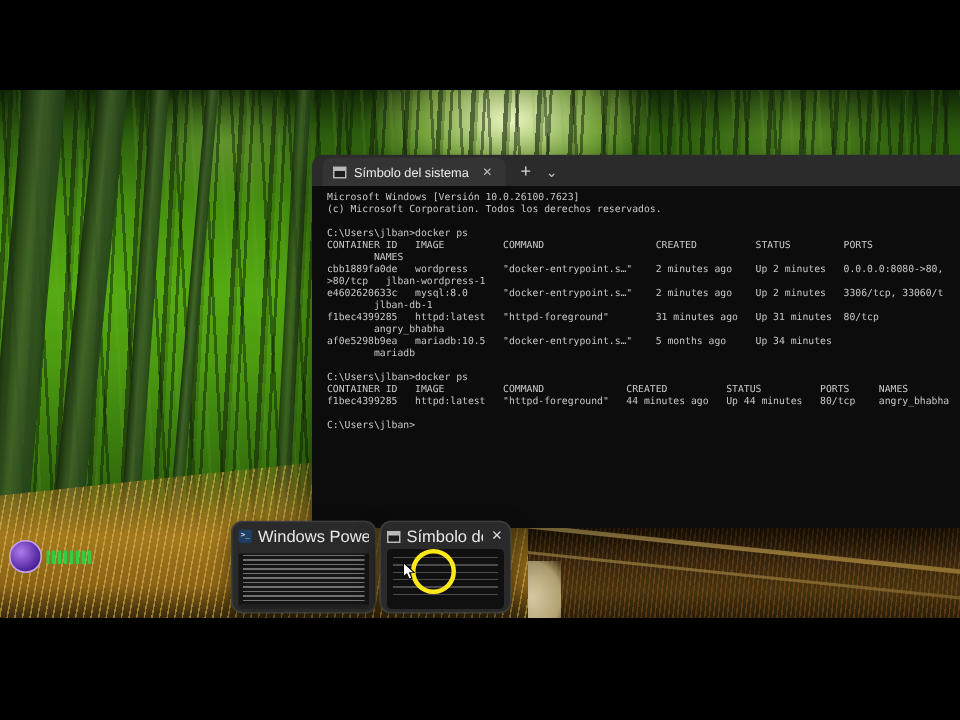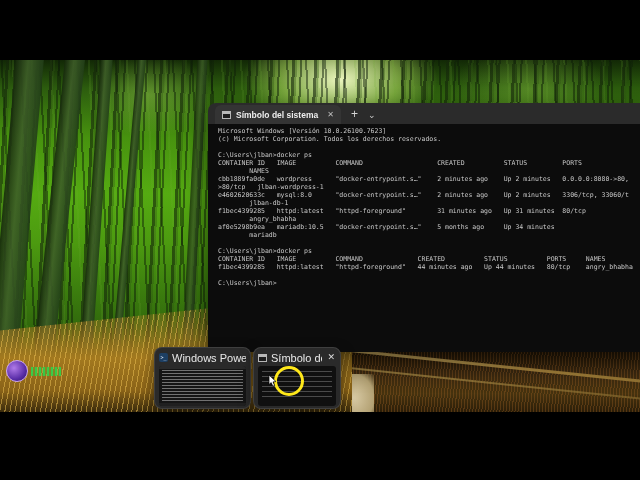--- a/index.html
+++ b/index.html
@@ -51,21 +51,21 @@
   .watermark .pixeltext{width:30px;height:9px;opacity:.9;filter:blur(.3px);
     background:repeating-linear-gradient(90deg,#2fd24a 0 2px, rgba(47,210,74,.25) 2px 4px);}
 
   
   .term-window{position:absolute;left:208px;top:43px;width:444px;height:249px;
     border-top-left-radius:8px;overflow:hidden;box-shadow:0 10px 26px rgba(0,0,0,.6);}
   .tabbar{position:absolute;left:0;top:0;right:0;height:21px;background:#2b2b2b;display:flex;align-items:flex-end;}
   .tab{display:flex;align-items:center;gap:5px;height:19px;margin-left:7px;padding:0 7px;
     background:#343434;border-radius:6px 6px 0 0;min-width:108px;}
   .cmd-glyph{width:9px;height:8px;border:1px solid #b8b8b8;border-top:3px solid #b8b8b8;box-sizing:border-box;background:#1d1d1d;}
-  .tab-title{font-size:8.5px;font-weight:700;color:#ededed;white-space:nowrap;}
+  .tab-title{font-size:8.5px;font-weight:400;color:#ededed;white-space:nowrap;}
   .tab-close{font-size:8px;color:#bdbdbd;margin-left:4px;line-height:1;}
   .newtab{font-size:12px;color:#d5d5d5;margin-left:10px;line-height:1;padding-bottom:4px;}
   .tabdrop{font-size:9px;color:#c9c9c9;margin-left:10px;line-height:1;padding-bottom:4px;}
   .term-body{position:absolute;left:0;top:21px;right:0;bottom:0;background:#0c0c0c;}
   .term-body pre{margin:0;padding:3px 0 0 10px;font-family:"DejaVu Sans Mono","Liberation Mono",monospace;
     font-size:6.5px;line-height:8px;color:#c8c8c8;white-space:pre;}
 
   
   .preview-card{position:absolute;top:287px;height:62px;background:#2a2a2a;border:1px solid rgba(255,255,255,.1);
     border-radius:8px;box-sizing:border-box;padding:3px 4px;box-shadow:0 6px 14px rgba(0,0,0,.5);}

